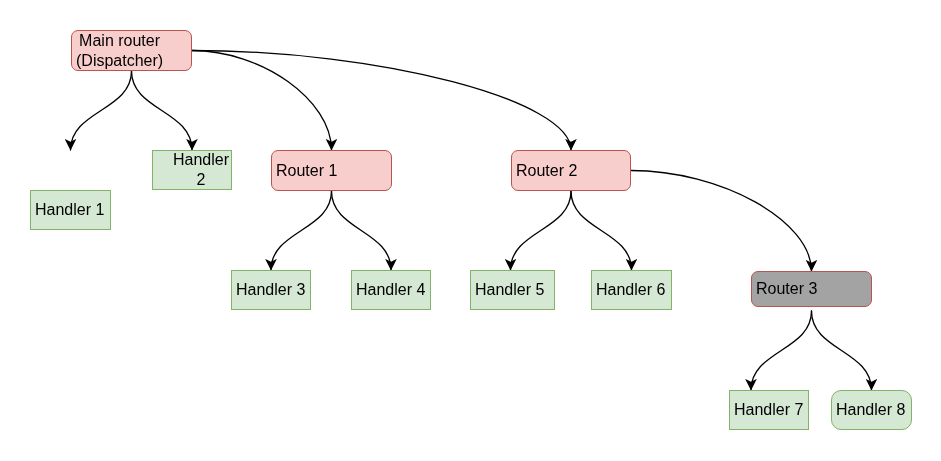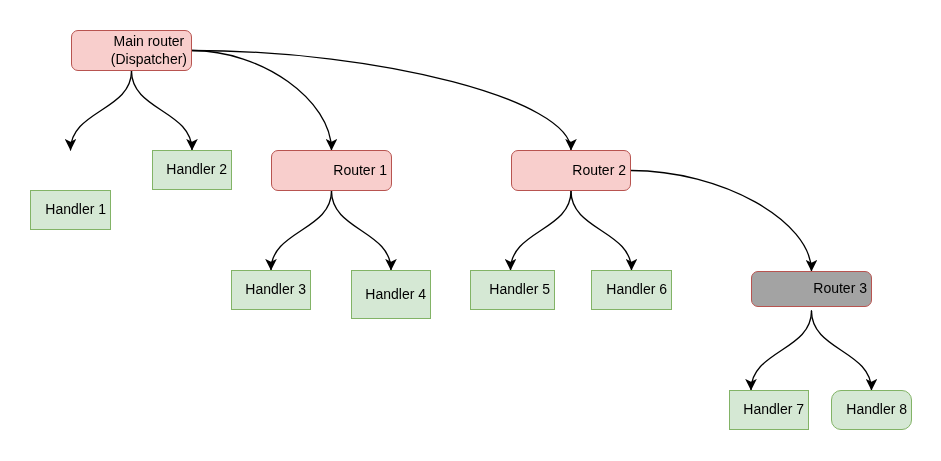--- a/index.html
+++ b/index.html
@@ -18,23 +18,23 @@
   .canvas svg {
     position: absolute;
     left: 0;
     top: 0;
   }
   .node {
     position: absolute;
     box-sizing: border-box;
     display: flex;
     align-items: center;
-    justify-content: flex-end;
+    justify-content: flex-start;
     text-align: center;
-    font-size: 14px;
+    font-size: 16px;
     line-height: 1.25;
     color: #000000;
     border-style: solid;
     border-width: 1.3px;
   }
   .node.router {
     border-radius: 7px;
   }
   .node.handler {
     border-radius: 0;
@@ -72,33 +72,33 @@
       <path d="M 811.5 311 C 811.5 350.5, 871.5 350.5, 871.5 390" class="edge" stroke="#000000" stroke-width="1.3" marker-end="url(#arrow)"></path>
     </svg>
   <div id="nodes-layer">
       <div class="node router" style="left: 71px; top: 30px; width: 121px; height: 41px; background: rgb(248, 206, 204); border-color: rgb(184, 84, 80);">
         <span class="label">Main router
 (Dispatcher)</span>
       </div>
       <div class="node handler" style="left: 30px; top: 150px; width: 81px; height: 40px; background: rgb(213, 232, 212); border-color: rgb(130, 179, 102); margin-top: 40px;">
         <span class="label">Handler 1</span>
       </div>
-      <div class="node handler" style="left: 152px; top: 150px; width: 80px; height: 40px; background: rgb(213, 232, 212); border-color: rgb(130, 179, 102);">
+      <div class="node handler" style="left: 152px; top: 150px; width: 80px; height: 40px; background: rgb(213, 232, 212); border-color: rgb(130, 179, 102); padding-left: 16px;">
         <span class="label">Handler 2</span>
       </div>
       <div class="node router" style="left: 271px; top: 150px; width: 121px; height: 41px; background: rgb(248, 206, 204); border-color: rgb(184, 84, 80);">
         <span class="label">Router 1</span>
       </div>
       <div class="node router" style="left: 511px; top: 150px; width: 120px; height: 41px; background: rgb(248, 206, 204); border-color: rgb(184, 84, 80);">
         <span class="label">Router 2</span>
       </div>
       <div class="node handler" style="left: 231px; top: 270px; width: 80px; height: 40px; background: rgb(213, 232, 212); border-color: rgb(130, 179, 102);">
         <span class="label">Handler 3</span>
       </div>
-      <div class="node handler" style="left: 351px; top: 270px; width: 80px; height: 49px; background: rgb(213, 232, 212); border-color: rgb(130, 179, 102);">
+      <div class="node handler" style="left: 351px; top: 270px; width: 80px; height: 40px; background: rgb(213, 232, 212); border-color: rgb(130, 179, 102);">
         <span class="label">Handler 4</span>
       </div>
       <div class="node handler" style="left: 470px; top: 270px; width: 85px; height: 40px; background: rgb(213, 232, 212); border-color: rgb(130, 179, 102);">
         <span class="label">Handler 5</span>
       </div>
       <div class="node handler" style="left: 591px; top: 270px; width: 81px; height: 40px; background: rgb(213, 232, 212); border-color: rgb(130, 179, 102);">
         <span class="label">Handler 6</span>
       </div>
       <div class="node router" style="left: 751px; top: 271px; width: 121px; height: 36px; background: #a3a3a3; border-color: rgb(184, 84, 80);">
         <span class="label">Router 3</span>

